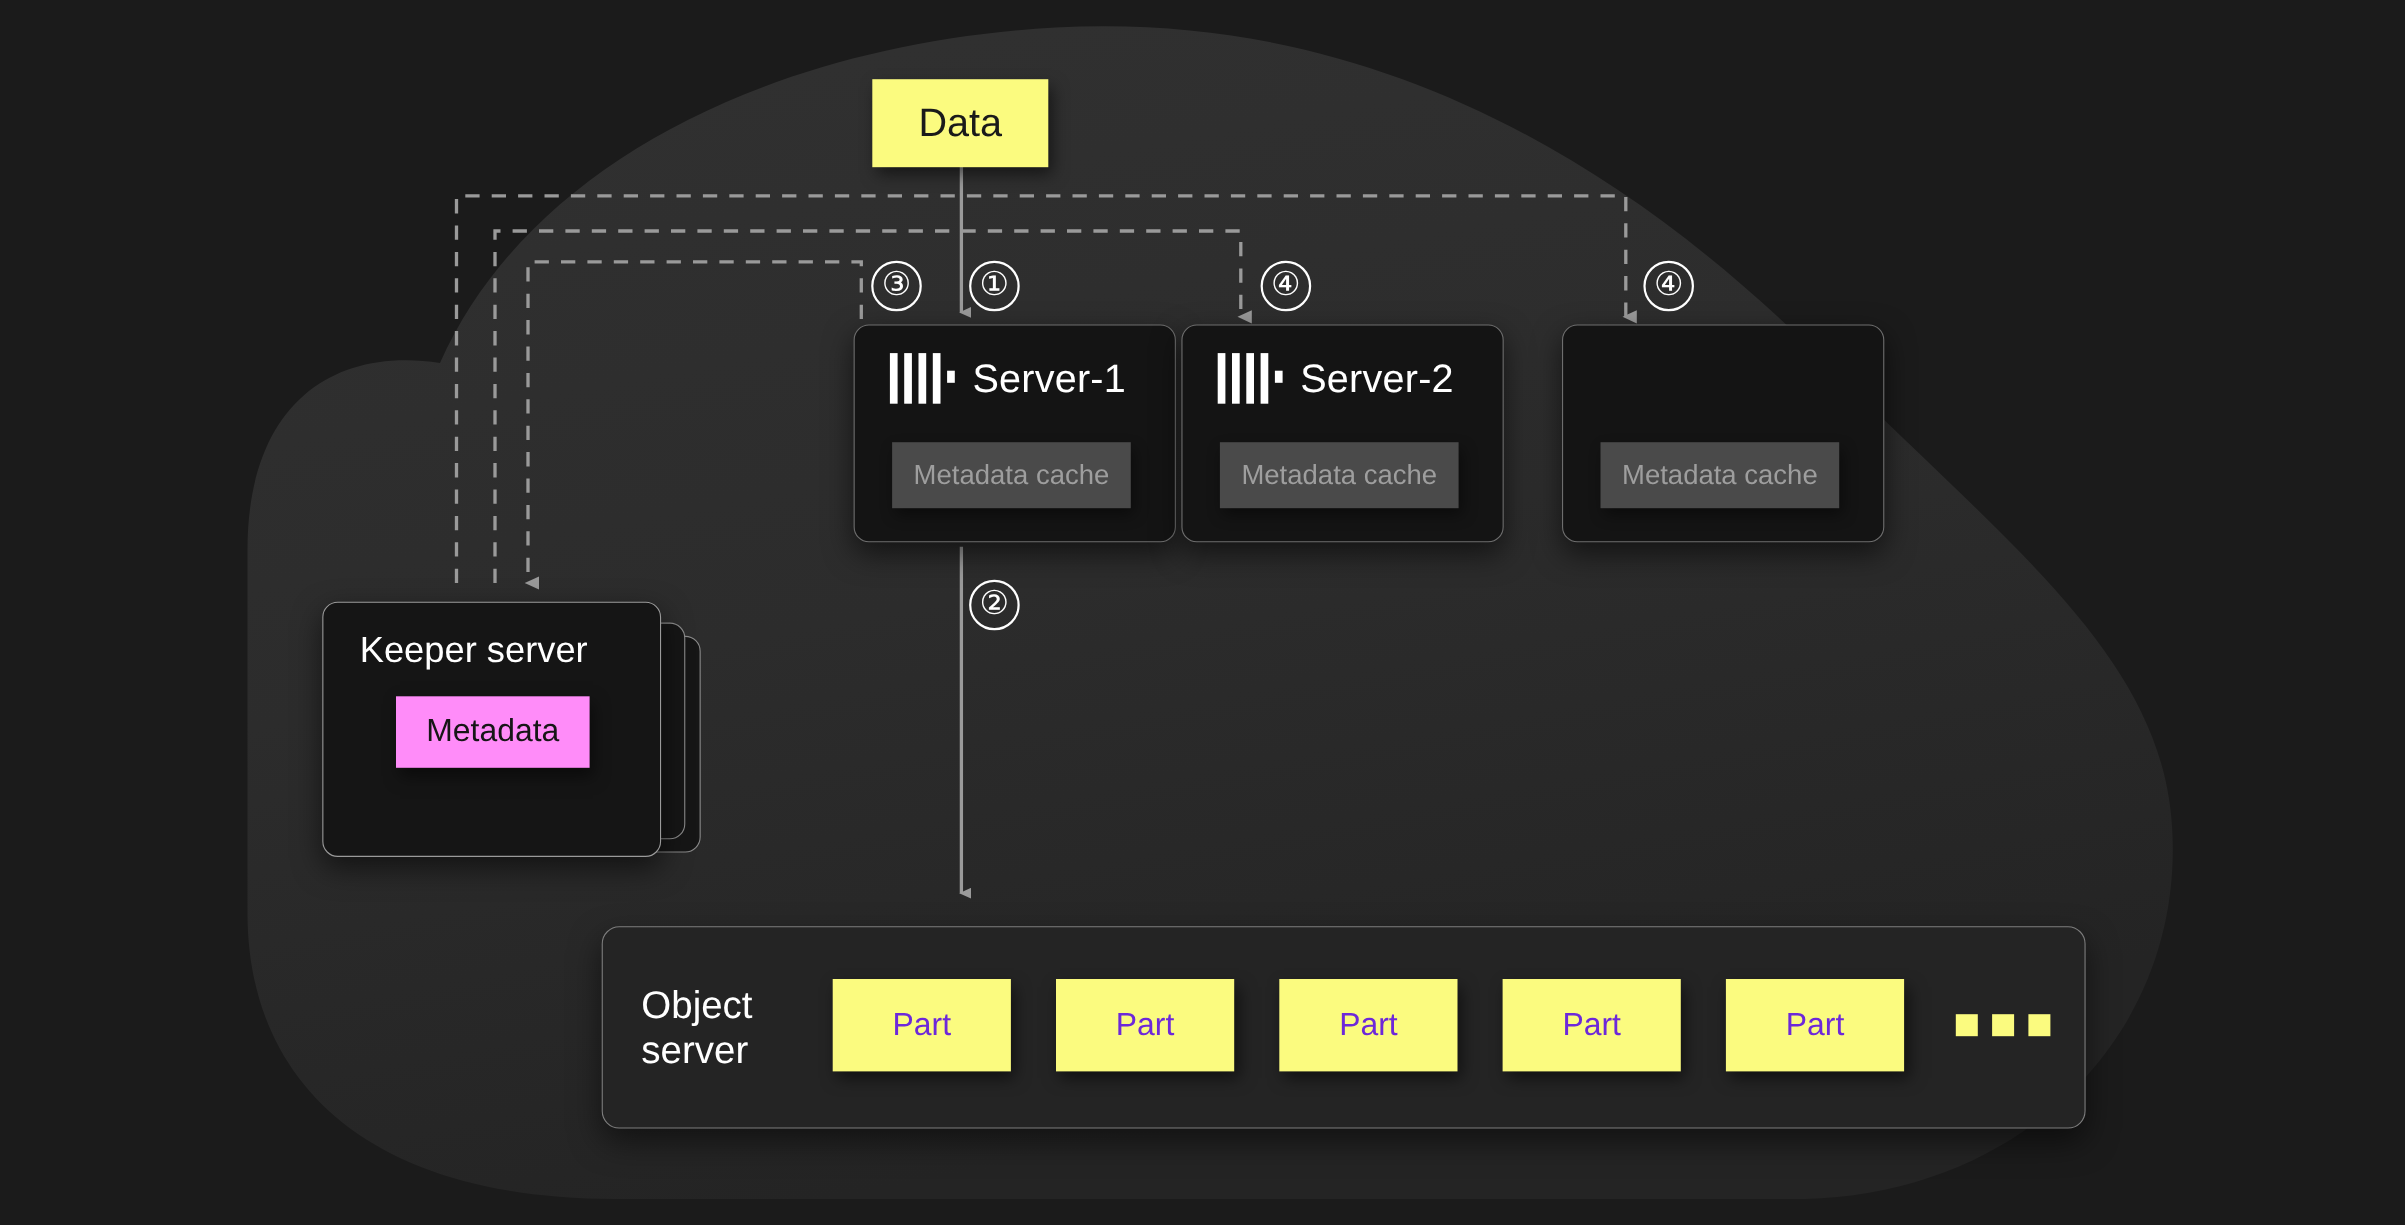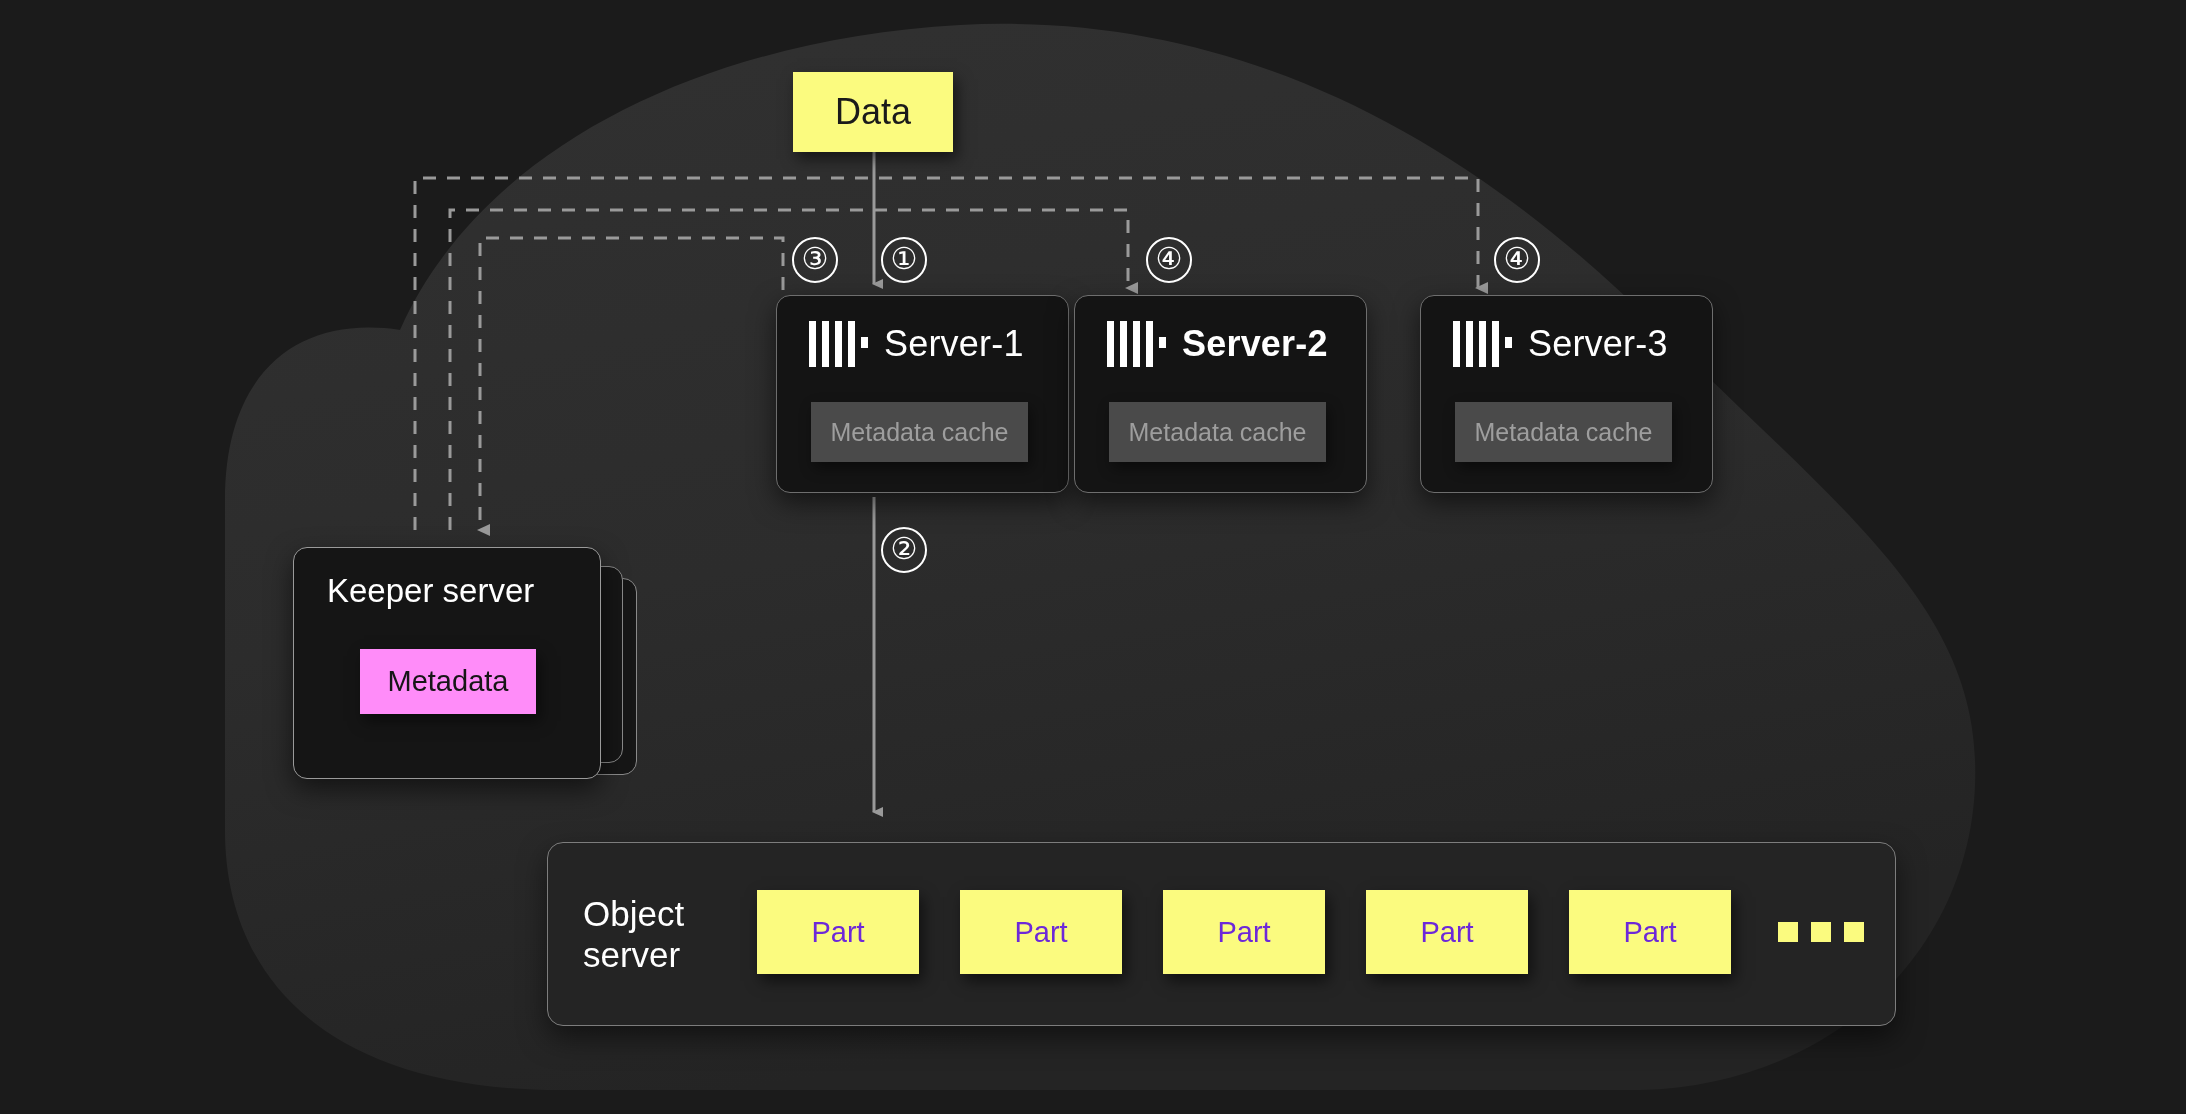--- a/index.html
+++ b/index.html
@@ -198,59 +198,49 @@
           <b></b>
       </span>
       <span>Server-1</span>
     </div>
     <div class="mcache" style="left:34px;top:106px;width:217px;height:60px;">
       <span>Metadata cache</span>
     </div>
   </div>
 
   <div class="node card" style="left:1074px;top:295px;width:293px;height:198px;">
-    <div class="server-title" style="left:32px;top:25px;font-weight:bold;">
+    <div class="server-title" style="left:32px;top:25px;">
       <span class="ch-logo">
         <i></i>
           <i></i>
           <i></i>
           <i></i>
           <b></b>
       </span>
       <span>Server-2</span>
     </div>
     <div class="mcache" style="left:34px;top:106px;width:217px;height:60px;">
       <span>Metadata cache</span>
     </div>
   </div>
 
   <div class="node card" style="left:1420px;top:295px;width:293px;height:198px;">
-    <div class="server-title" style="left:32px;top:25px;">
-      <span class="ch-logo">
-        <i></i>
-          <i></i>
-          <i></i>
-          <i></i>
-          <b></b>
-      </span>
-      <span>Server-3</span>
-    </div>
     <div class="mcache" style="left:34px;top:106px;width:217px;height:60px;">
       <span>Metadata cache</span>
     </div>
   </div>
 
   <div class="keeper-shadow" style="left:330px;top:578px;width:305px;height:195px;"></div>
   <div class="keeper-shadow" style="left:316px;top:566px;width:305px;height:195px;"></div>
 
   <div class="node card" style="left:293px;top:547px;width:308px;height:232px;background:#151515;border-color:#9a9a9a;">
     <div class="keeper-title" style="left:33px;top:24px;">
       <span>Keeper server</span>
     </div>
-    <div class="metadata" style="left:66px;top:85px;width:176px;height:65px;margin-top:16px;">
+    <div class="metadata" style="left:66px;top:85px;width:176px;height:65px;">
       <span>Metadata</span>
     </div>
   </div>
 
   <div class="storage" style="left:547px;top:842px;width:1347px;height:182px;">
     <div class="storage-label" style="left:35px;top:50px;">
       <div>Object</div>
       <div>server</div>
     </div>
 

